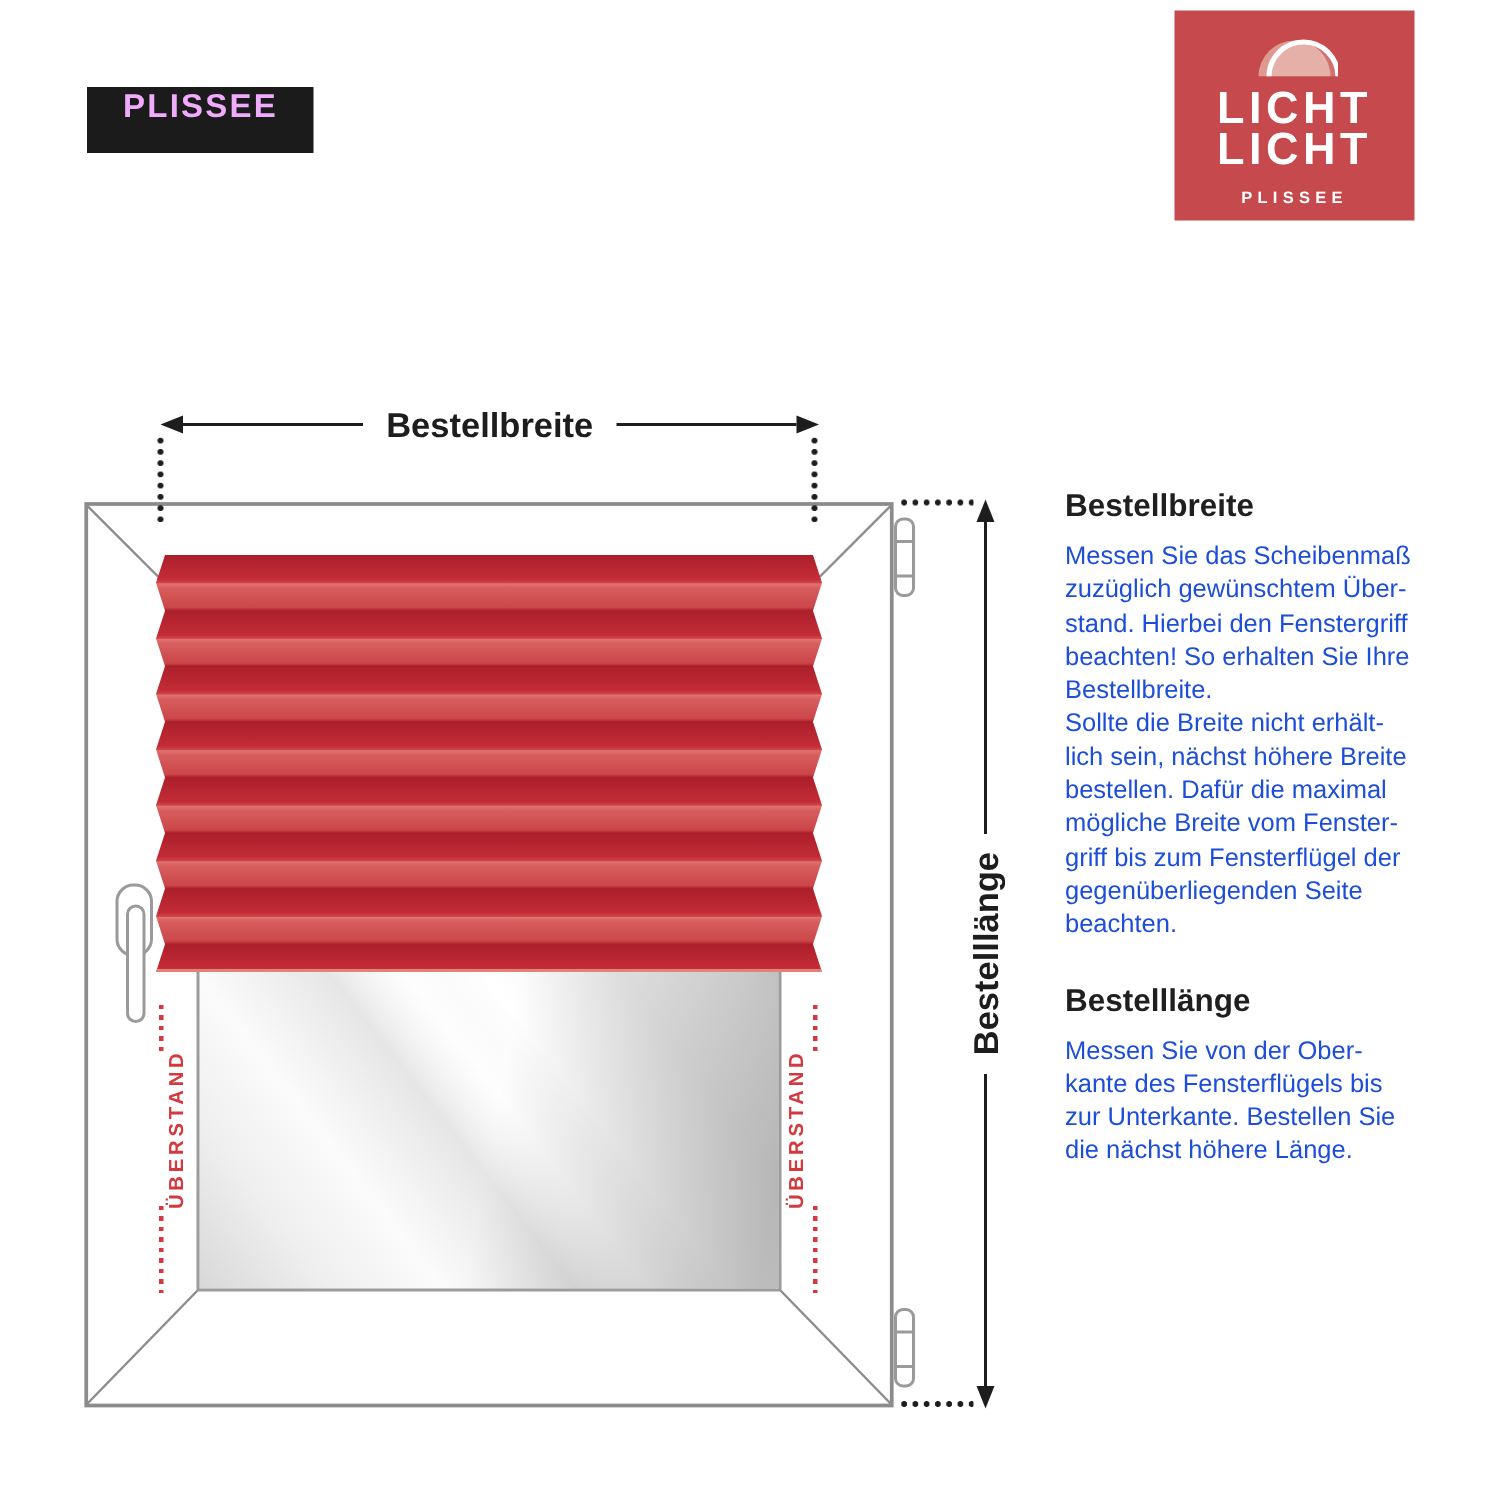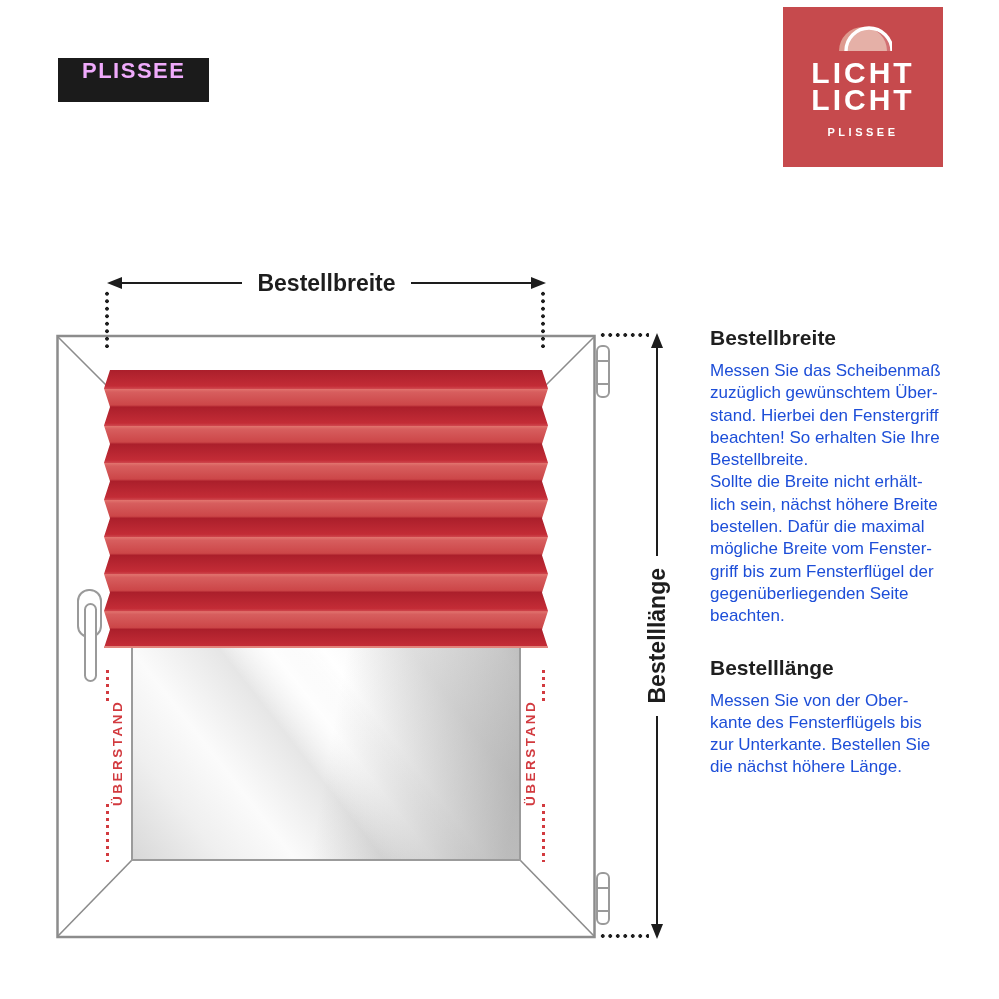--- a/index.html
+++ b/index.html
@@ -16,21 +16,21 @@
 
   
   .badge{position:absolute;left:58px;top:58px;height:44px;display:flex;align-items:flex-start;
     background:#1b1b1b;color:#f0abfc;padding:0 24px;font-size:22px;font-weight:bold;letter-spacing:1.5px;}
   .page-title{position:absolute;left:218px;top:69px;font-size:23px;font-weight:bold;
     letter-spacing:1.2px;color:#2b2b2b;}
   .page-subtitle{position:absolute;left:218px;top:110px;font-size:20px;line-height:27.5px;
     color:#3a3a3a;white-space:pre-line;}
 
   
-  .logo{position:absolute;left:783px;top:7px;width:160px;height:160px;background:var(--logo-red);
+  .logo{position:absolute;left:783px;top:7px;width:160px;height:140px;background:var(--logo-red);
     text-align:center;color:#fff;}
   .logo-arc{position:absolute;left:55px;top:19px;width:54px;height:25px;}
   .logo-line{position:absolute;left:0;width:160px;font-weight:bold;font-size:30px;letter-spacing:3px;line-height:24px;}
   .logo-line.l1{top:54px;}
   .logo-line.l2{top:81px;}
   .logo-tag{position:absolute;left:0;top:119px;width:160px;font-size:11px;font-weight:bold;letter-spacing:3.5px;}
 
   
   .frame-svg{position:absolute;left:0;top:0;}
   .glass{position:absolute;left:131px;top:409px;width:390px;height:452px;border:2px solid #9b9b9b;

